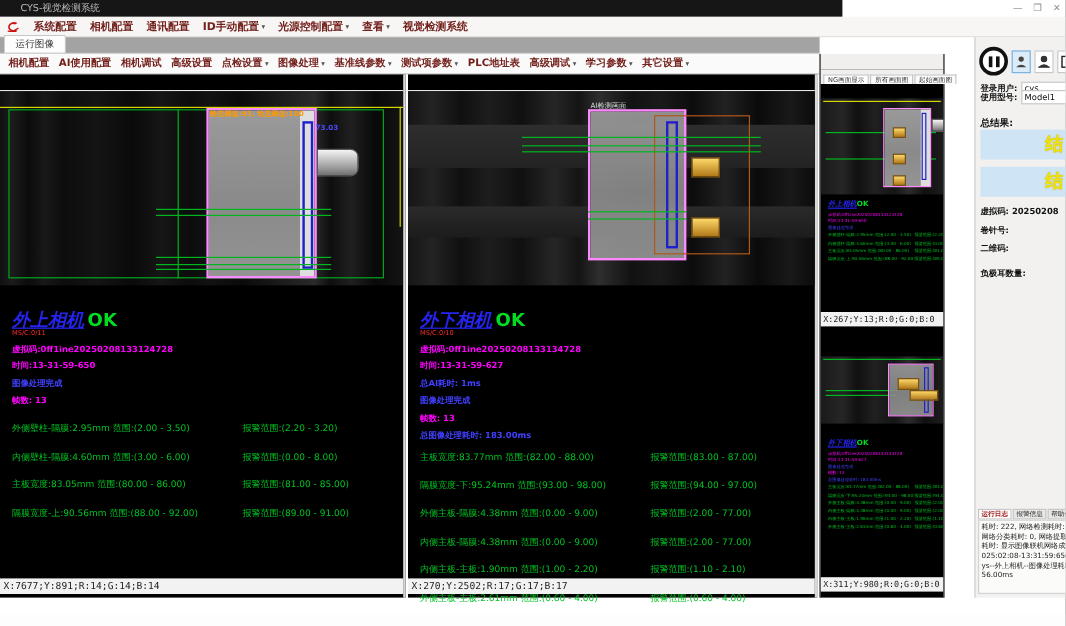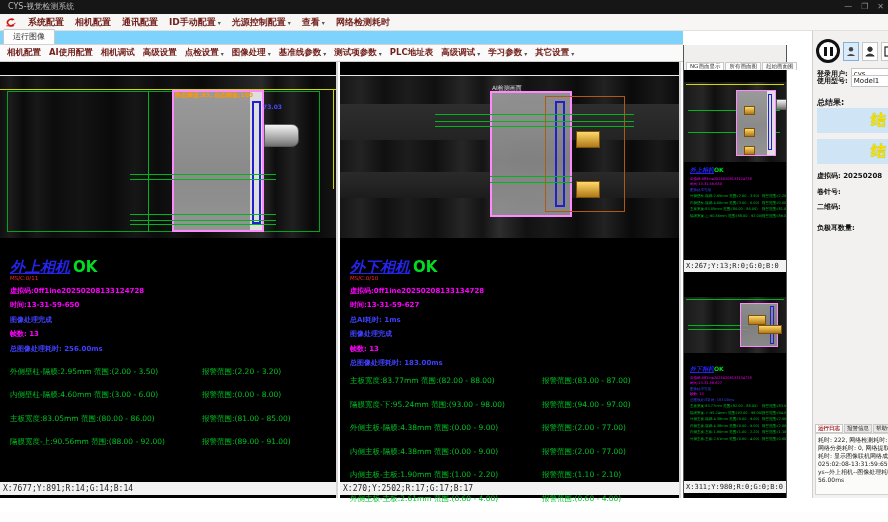--- a/index.html
+++ b/index.html
@@ -1,31 +1,31 @@
 <!DOCTYPE html>
 <html><head>
 <meta charset="utf-8">
 <style>
   html,body{margin:0;padding:0;background:#9a9a9a;}
   .stage{position:relative;width:888px;height:522px;background:#ffffff;overflow:hidden;
          font-family:"DejaVu Sans",sans-serif;-webkit-font-smoothing:antialiased;}
   .abs{position:absolute;}
 
   
-  .titlebar{left:0;top:0;width:888px;height:14px;background:#161616;color:#b9b9b9;
-            font-size:8px;line-height:14px;padding-left:8px;box-sizing:border-box;}
+  .titlebar{left:0;top:0;width:702px;height:14px;background:#161616;color:#b9b9b9;
+            font-size:8px;line-height:14px;padding-left:17px;box-sizing:border-box;}
   .winctl{right:4px;top:0;height:14px;display:flex;gap:9px;color:#8f8f8f;font-size:8px;line-height:14px;}
   .winctl span{cursor:default;}
   .menubar{left:0;top:14px;width:888px;height:17px;background:#f7f6f5;border-bottom:1px solid #e3e1df;
            display:flex;align-items:center;gap:11px;padding-left:4px;box-sizing:border-box;
            font-size:9px;color:#73211c;font-weight:bold;}
   .menubar .logo{width:13px;height:13px;}
   .mi{display:flex;align-items:center;gap:2px;}
   .arrow{font-size:6px;color:#555;}
-  .tabrow{left:0;top:31px;width:683px;height:14px;background:#7dd3fc;border-bottom:1px solid #d4d2d0;
+  .tabrow{left:0;top:31px;width:683px;height:14px;background:#a3a3a3;border-bottom:1px solid #d4d2d0;
           display:flex;align-items:flex-end;padding-left:3px;box-sizing:border-box;}
   .tab{background:#fdfdfd;border:1px solid #c9c7c5;border-bottom:none;font-size:8px;color:#333;
        padding:1px 9px 2px 9px;border-radius:2px 2px 0 0;}
   .toolbar{left:0;top:45px;width:683px;height:17px;background:#fbfafa;border-bottom:1px solid #cfcdca;
            display:flex;align-items:center;gap:8px;padding-left:7px;box-sizing:border-box;
            font-size:8.5px;color:#73211c;font-weight:bold;white-space:nowrap;}
 
   
   .view{top:62px;height:436px;background:#000;}
   #left-view{left:0;width:338px;border-right:2px solid #d8d8d8;box-sizing:border-box;}
@@ -161,21 +161,21 @@
       </span>
     <span class="mi">
         <span>光源控制配置</span>
         <span class="arrow">▾</span>
       </span>
     <span class="mi">
         <span>查看</span>
         <span class="arrow">▾</span>
       </span>
     <span class="mi">
-        <span>网络检测耗时</span>
+        <span>视觉检测系统</span>
       </span>
   </div>
 
   <div class="abs tabrow">
     <div class="tab">运行图像</div>
   </div>
 
   <div class="abs toolbar">
     <span class="mi">
         <span>相机配置</span>
@@ -246,21 +246,20 @@
 
     <div class="abs result-block" style="top:196px;">
       <div class="cam-title">
         <span class="cam">外上相机</span><span class="ok">OK</span>
       </div>
       <div class="msline">MS/C:0/11</div>
       <div class="magline">虚拟码:0ff1ine20250208133124728</div>
       <div class="magline">时间:13-31-59-650</div>
       <div class="bluline">图像处理完成</div>
       <div class="magline">帧数: 13</div>
-      <div class="bluline">总图像处理耗时: 256.00ms</div>
       <div class="meas">
         <div class="mrow">
             <span class="mtext">外侧壁柱-隔膜:2.95mm 范围:(2.00 - 3.50)</span>
             <span>报警范围:(2.20 - 3.20)</span>
           </div>
         <div class="mrow">
             <span class="mtext">内侧壁柱-隔膜:4.60mm 范围:(3.00 - 6.00)</span>
             <span>报警范围:(0.00 - 8.00)</span>
           </div>
         <div class="mrow">

